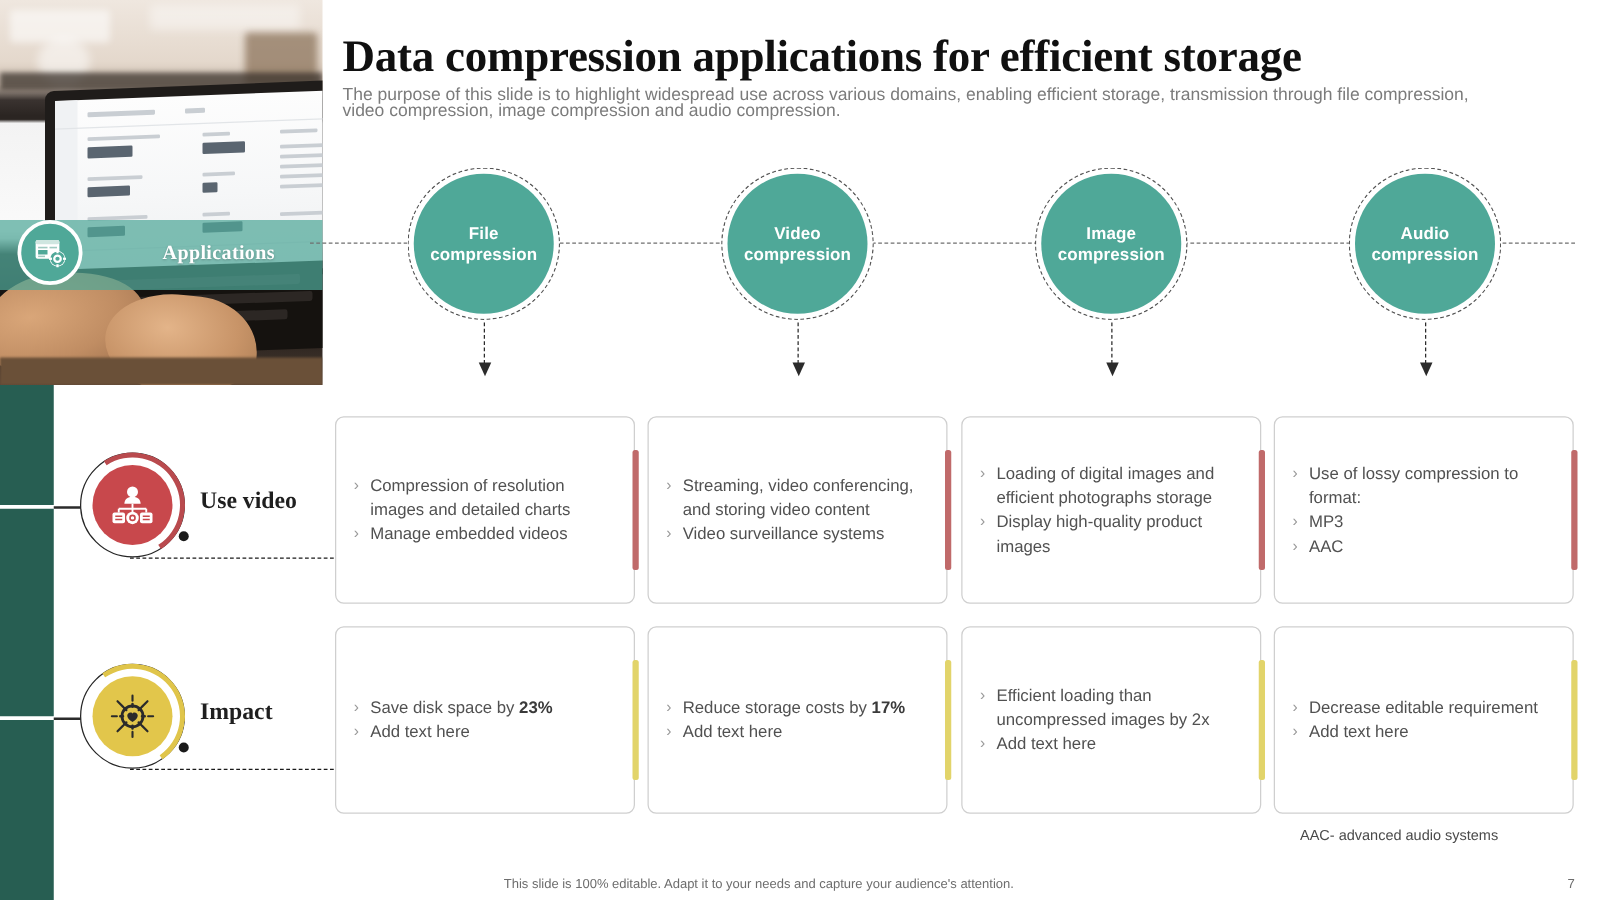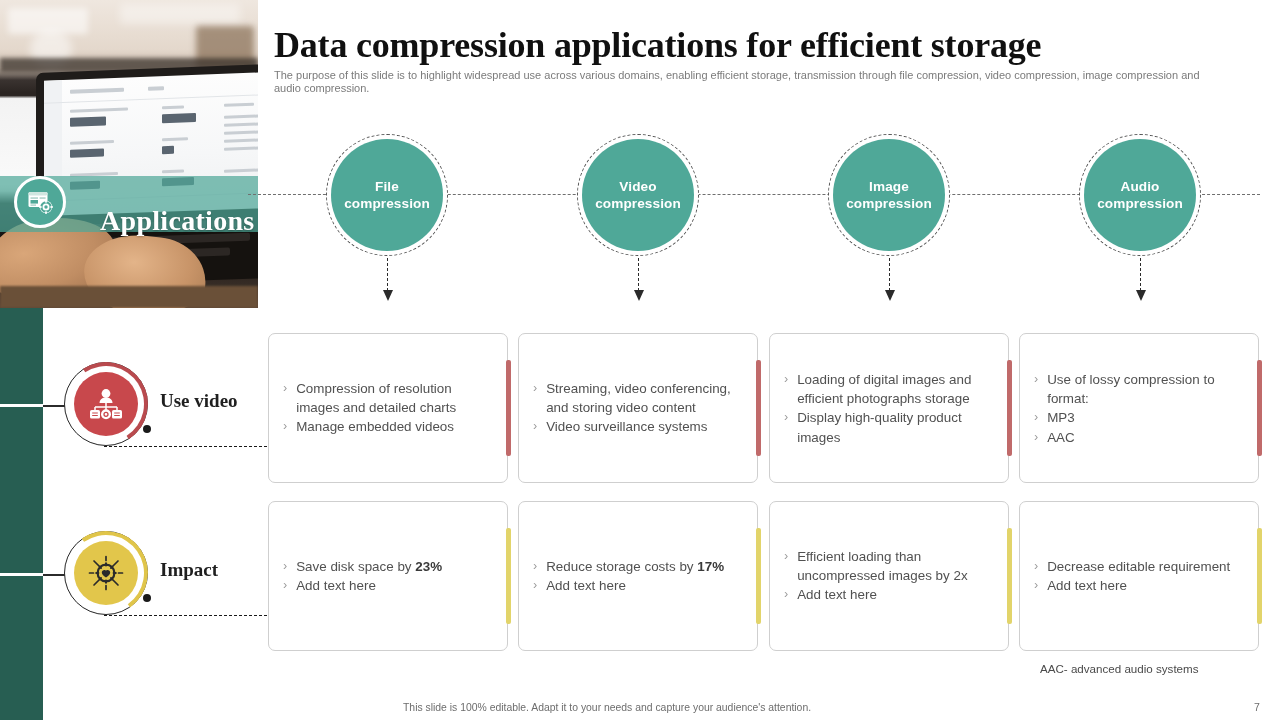--- a/index.html
+++ b/index.html
@@ -52,23 +52,23 @@
     border-radius:50% 42% 58% 45%/52% 58% 44% 52%;transform:rotate(6deg);
   }
   .photo .tbl{position:absolute;left:0;top:286px;width:258px;height:22px;background:#6a5038;filter:blur(1px);}
 
   
   .band{
     position:absolute;left:0;top:176px;width:258px;height:56px;
     background:rgba(79,168,152,.72);
   }
   .band-label{
-    position:absolute;left:100px;top:206px;width:150px;height:30px;
+    position:absolute;left:100px;top:188px;width:150px;height:30px;
     color:#ffffff;font-family:"Liberation Serif",serif;font-weight:bold;
-    font-size:28px;letter-spacing:.3px;text-align:center;line-height:30px;
+    font-size:16px;letter-spacing:.3px;text-align:center;line-height:30px;
     text-shadow:0 1px 2px rgba(0,0,0,.25);
   }
   .band-icon{
     position:absolute;left:14px;top:176px;width:52px;height:52px;border-radius:50%;
     background:#4fa898;border:3px solid #ffffff;display:flex;align-items:center;justify-content:center;
   }
 
   
   .greenbar{position:absolute;left:0;top:308px;width:43px;height:412px;background:#275e52;}
   .gline{position:absolute;left:0;width:88px;height:3px;background:#ffffff;}
@@ -79,21 +79,21 @@
   .gline-dark.b{top:574px;}
 
   
   .title{
     position:absolute;left:274px;top:24px;width:990px;
     font-family:"Liberation Serif",serif;font-weight:bold;font-size:36px;
     color:#101010;letter-spacing:-.2px;line-height:42px;
   }
   .subtitle{
     position:absolute;left:274px;top:69px;width:936px;
-    font-size:11px;color:#7b7b7b;line-height:12.6px;
+    font-size:14px;color:#7b7b7b;line-height:12.6px;
   }
 
   
   .hconn{
     position:absolute;left:248px;top:194px;width:1012px;height:0;
     border-top:1.3px dashed #6f6f6f;
   }
 
   
   .circle-wrap{position:absolute;top:134px;width:122px;height:122px;}

